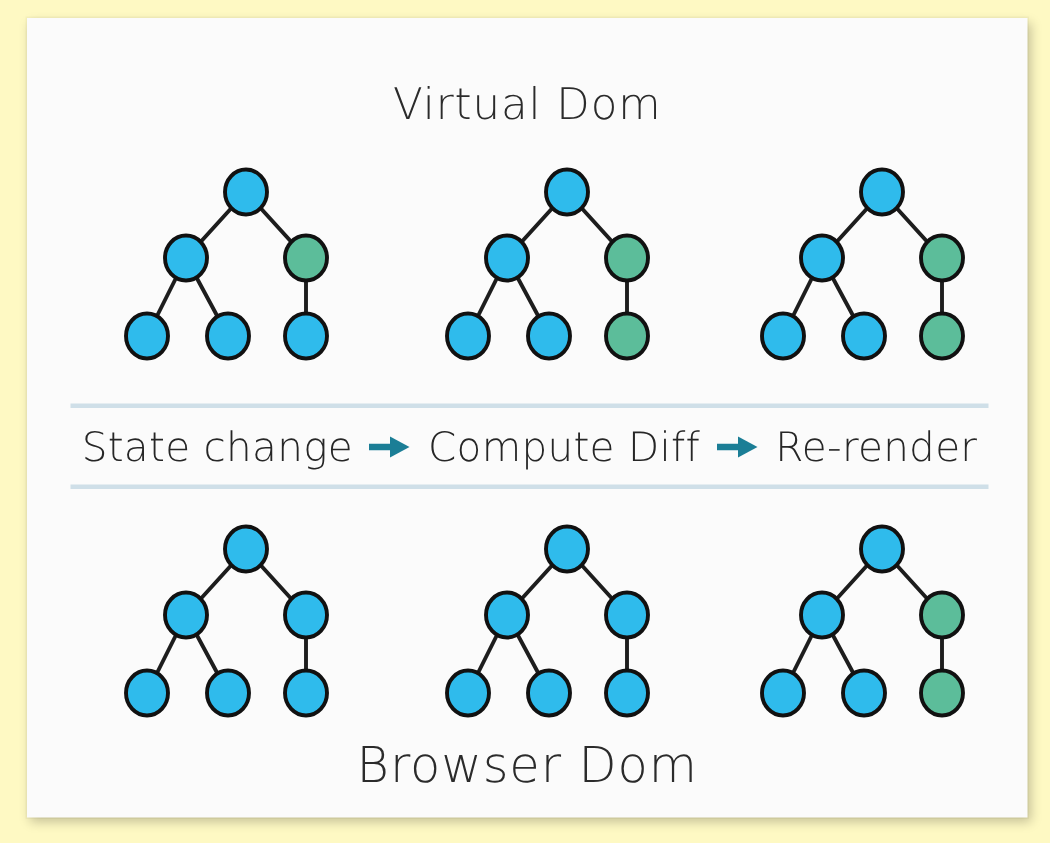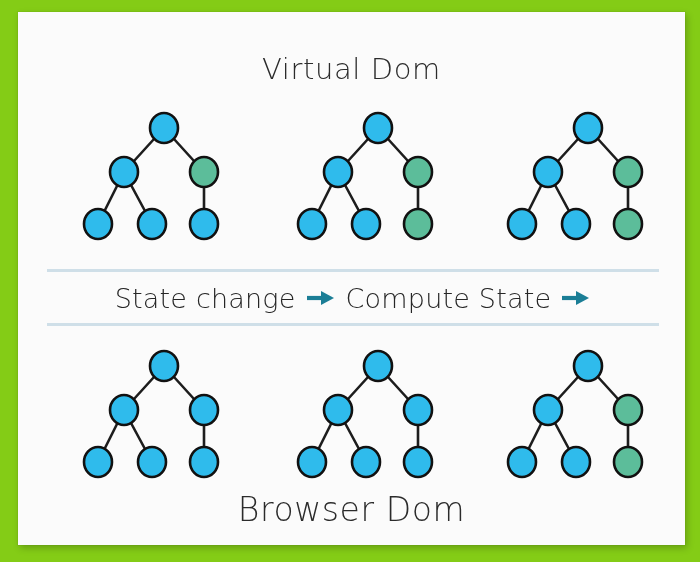--- a/index.html
+++ b/index.html
@@ -9,21 +9,21 @@
     width: 700px;
     height: 562px;
     overflow: hidden;
     font-family: "Liberation Sans", sans-serif;
   }
 
   #stage {
     position: relative;
     width: 700px;
     height: 562px;
-    background: #84cc16;
+    background: #fef9c3;
   }
 
   
   #card {
     position: absolute;
     left: 18px;
     top: 12px;
     width: 667px;
     height: 533px;
     background: #fbfbfb;
@@ -159,27 +159,28 @@
     <div class="divider" id="divider-top"></div>
 
     <div id="flow-band">
         <span class="flow-label">State change</span>
         <span class="flow-arrow">
           <svg width="30" height="20" viewBox="0 0 30 20">
             <path d="M1 10 L18 10" stroke="#1b7e96" stroke-width="4.2" stroke-linecap="butt"></path>
             <path d="M15 3 L28 10 L15 17 Z" fill="#1b7e96"></path>
           </svg>
         </span>
-        <span class="flow-label">Compute State</span>
+        <span class="flow-label">Compute Diff</span>
         <span class="flow-arrow">
           <svg width="30" height="20" viewBox="0 0 30 20">
             <path d="M1 10 L18 10" stroke="#1b7e96" stroke-width="4.2" stroke-linecap="butt"></path>
             <path d="M15 3 L28 10 L15 17 Z" fill="#1b7e96"></path>
           </svg>
         </span>
+        <span class="flow-label">Re-render</span>
       </div>
 
     <div class="divider" id="divider-bottom"></div>
 
     <div id="trees-browser">
         <div class="tree" style="left: 58px; top: 336px;">
           <svg width="165" height="145" viewBox="0 0 165 145">
             <line x1="88" y1="18" x2="48" y2="62" class="edge" stroke="#1d1d1d"></line>
             <line x1="88" y1="18" x2="128" y2="62" class="edge" stroke="#1d1d1d"></line>
             <line x1="48" y1="62" x2="22" y2="114" class="edge" stroke="#1d1d1d"></line>

